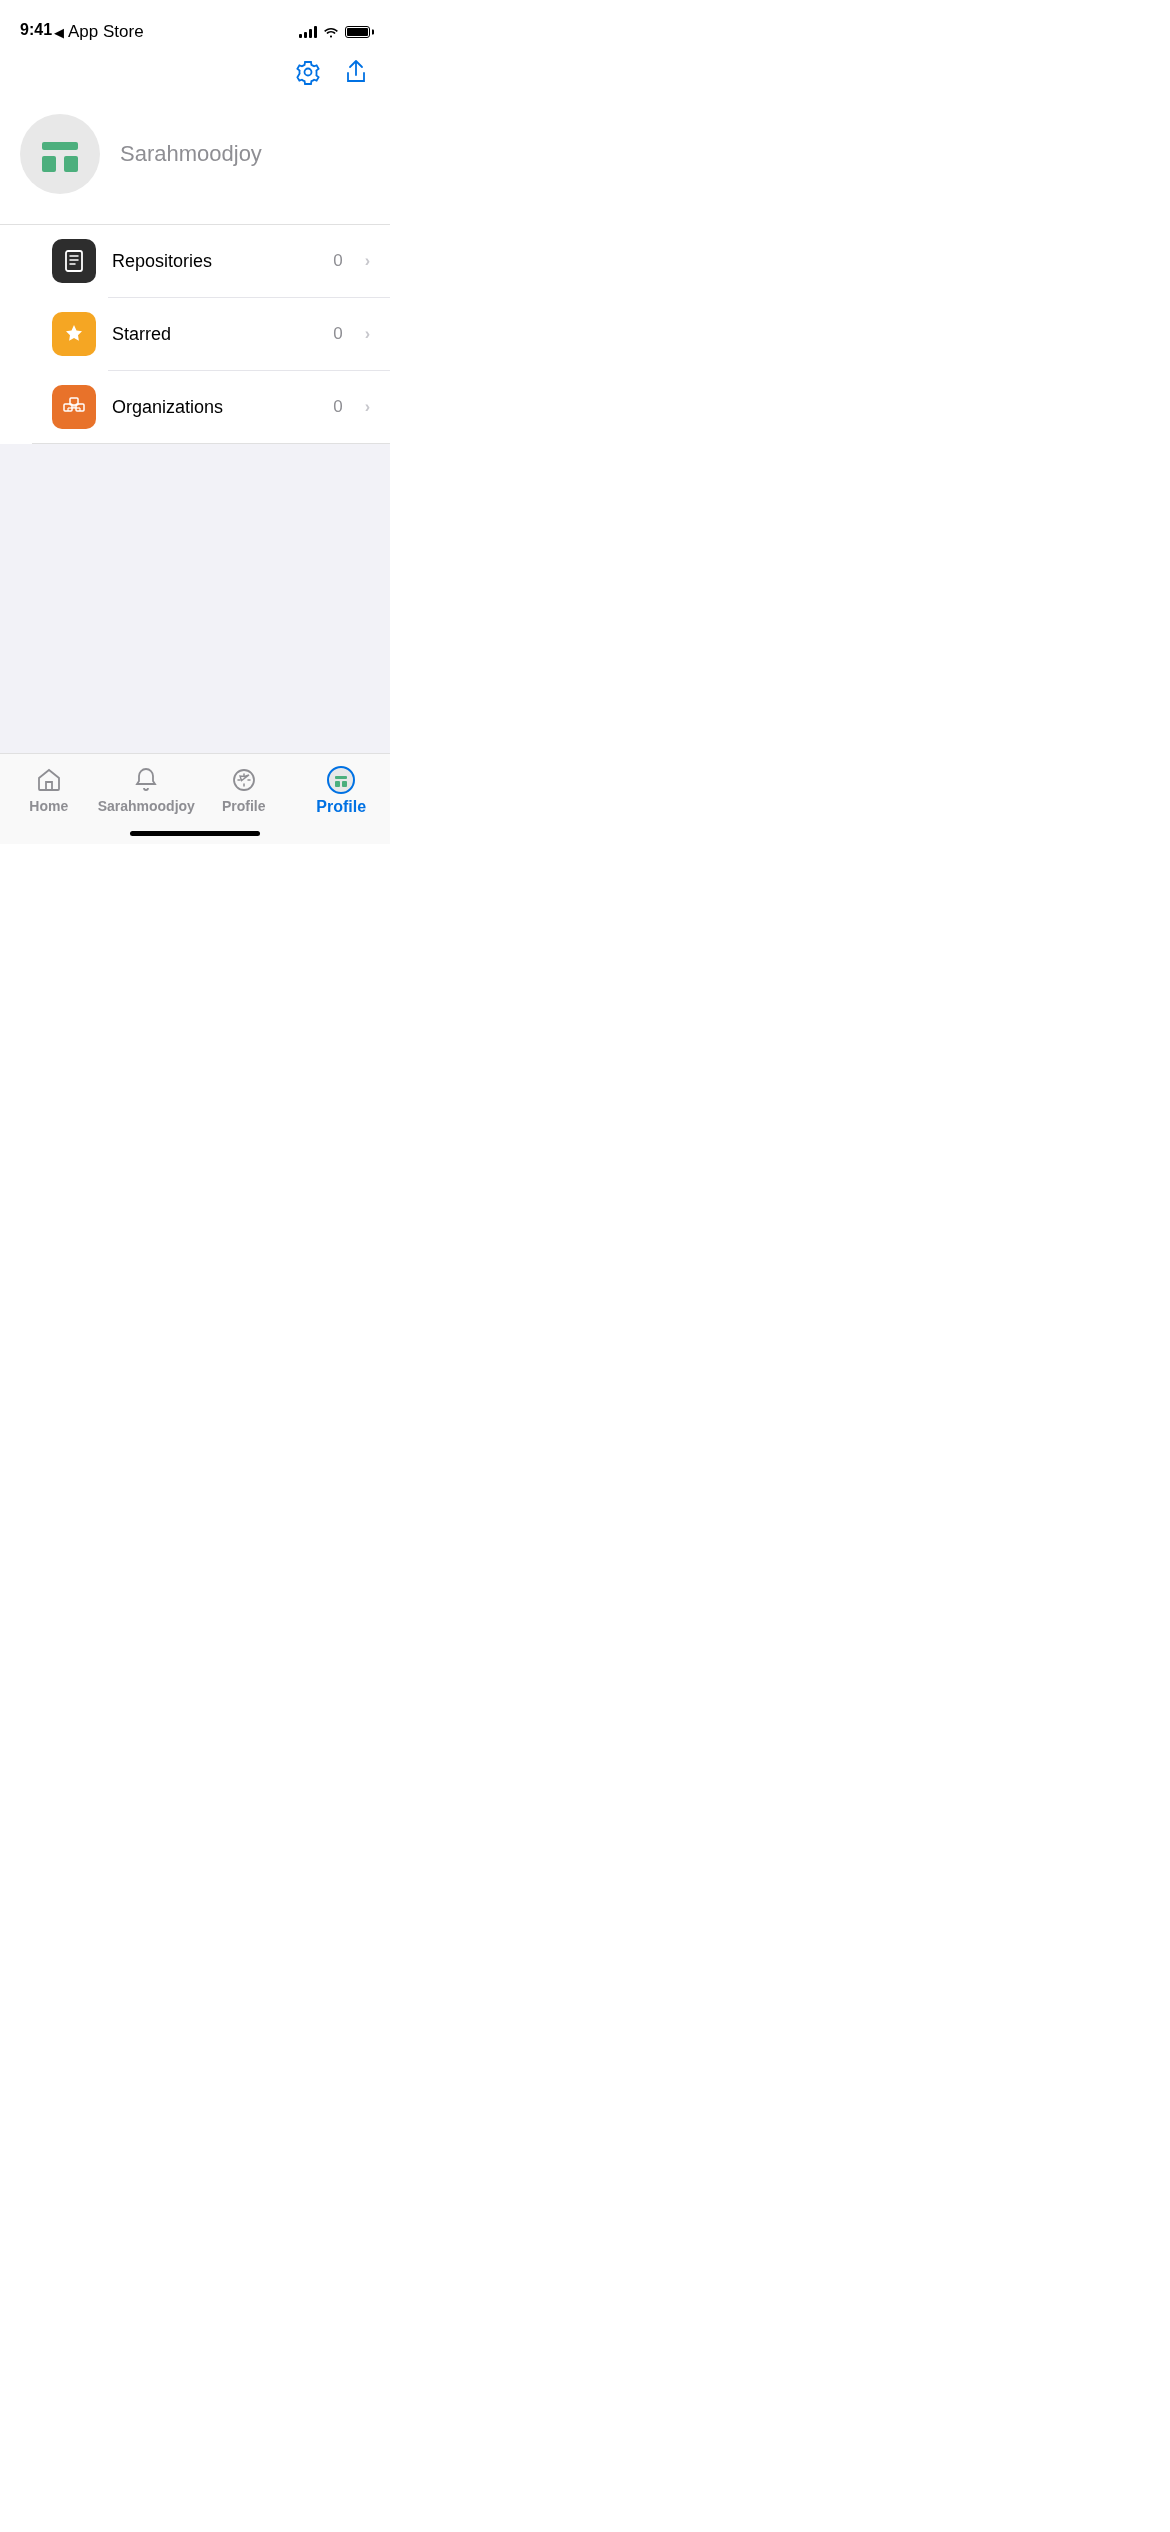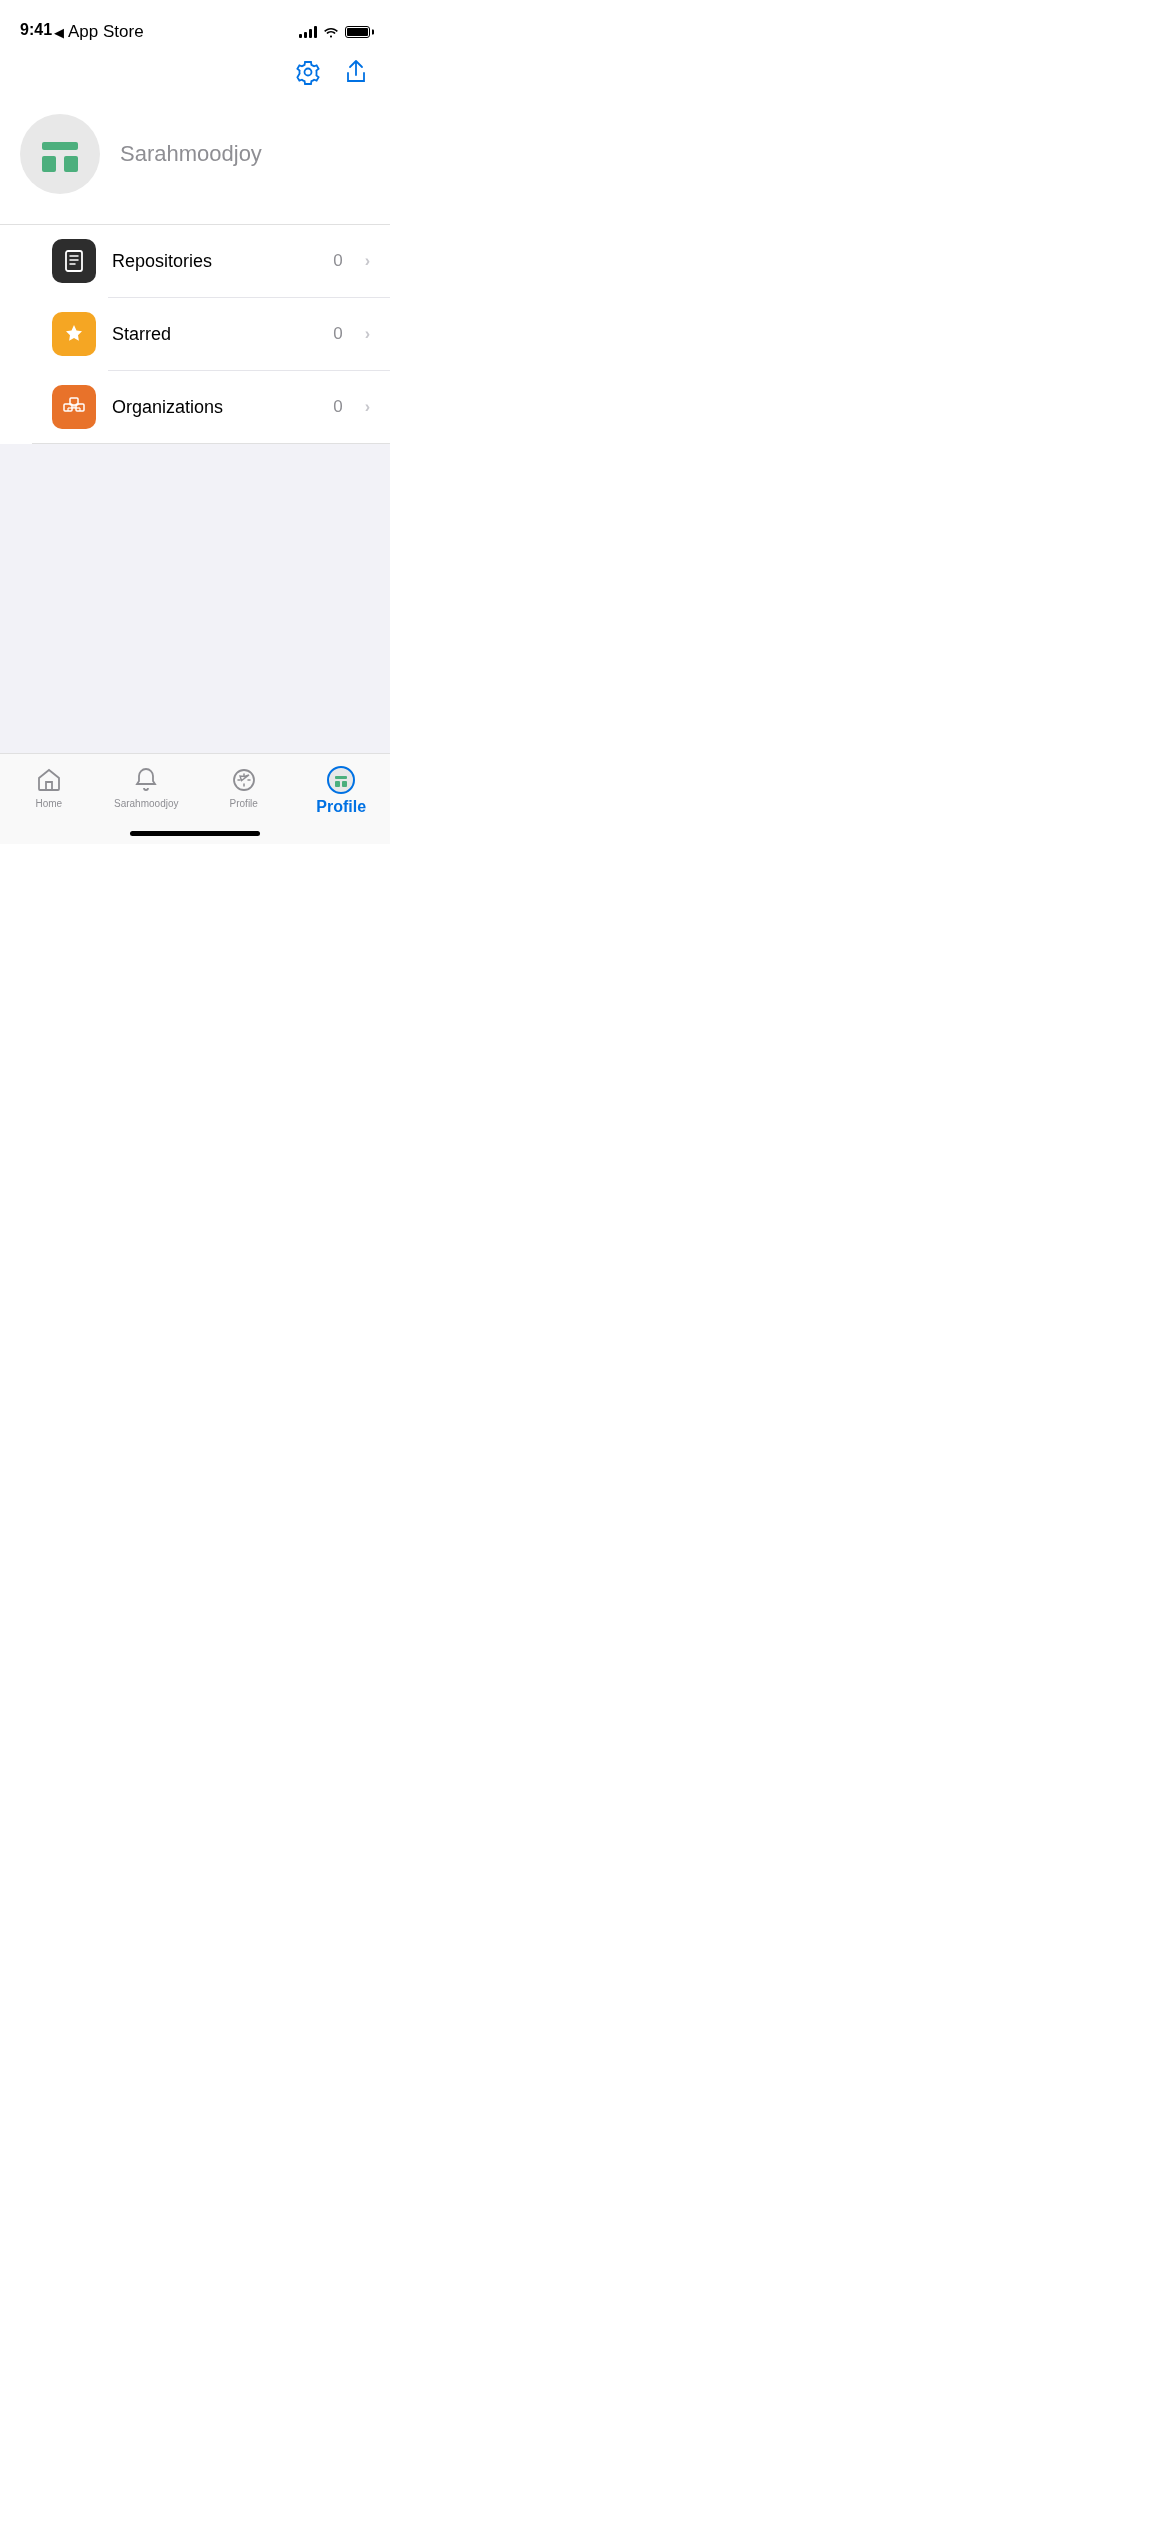--- a/index.html
+++ b/index.html
@@ -246,22 +246,23 @@
 
     .tab-icon {
       width: 28px;
       height: 28px;
       display: flex;
       align-items: center;
       justify-content: center;
     }
 
     .tab-label {
-      font-size: 10px;
+      font-size: 14px;
       color: #8e8e93;
+      font-weight: bold;
     }
 
     .tab-label-active {
       font-size: 16px;
       color: #0071e3;
       font-weight: 600;
     }
 
     
     .home-indicator {

